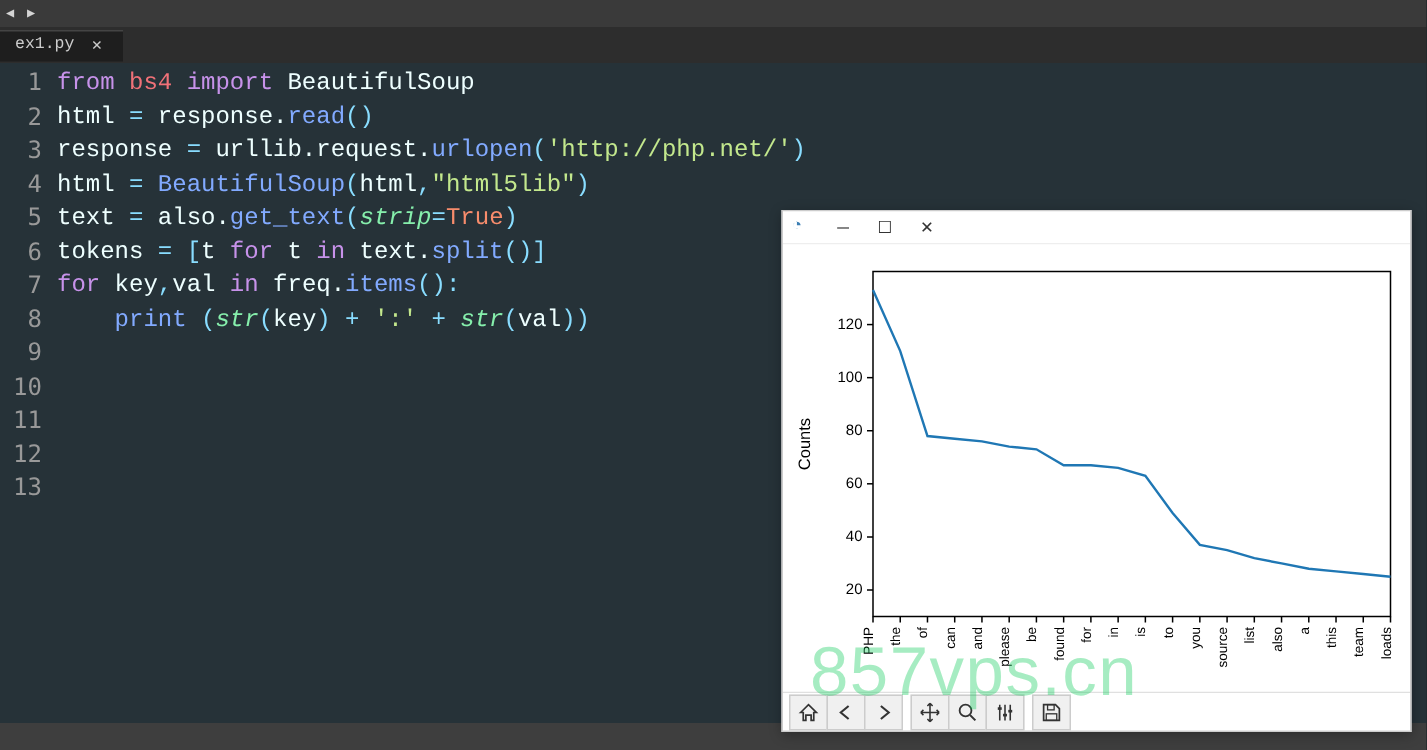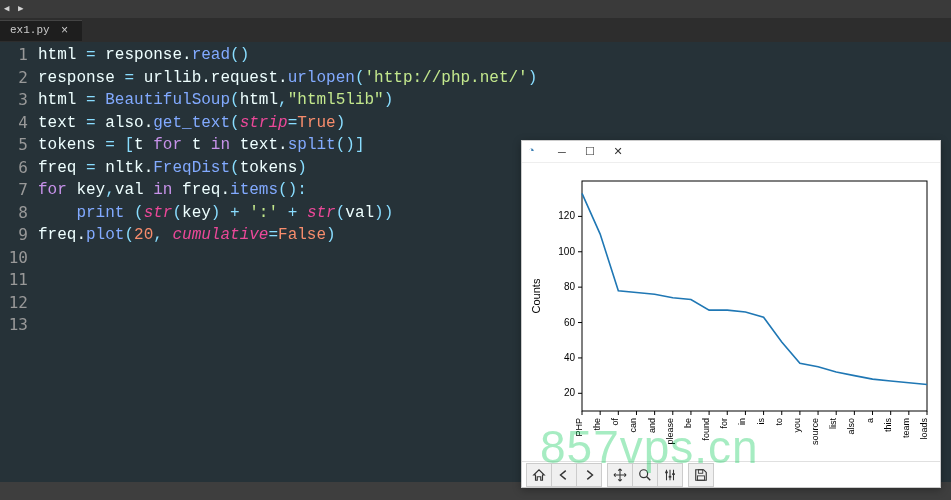--- a/index.html
+++ b/index.html
@@ -13,21 +13,21 @@
 .gutter{width:38px;background:#263238;padding-top:2px}
 .line-num{color:#999;text-align:right;padding-right:10px;font-size:16px;line-height:22.5px;font-family:Consolas,monospace}
 .code-area{flex:1;padding-top:2px;font-size:16px;line-height:22.5px;background:#263238}
 .code-line{height:22.5px;white-space:pre;font-family:Consolas,'Courier New',monospace}
 .k-red{color:#f07178}
 .k-purple{color:#c792ea}
 .k-blue{color:#82aaff}
 .k-cyan{color:#89ddff}
 .k-green{color:#c3e88d}
 .k-orange{color:#f78c6c}
-.k-italic{font-style:italic;color:#ec4899}
+.k-italic{font-style:italic;color:#86efac}
 .k-white{color:#eeffff}
 .status-bar{position:absolute;bottom:0;left:0;right:0;height:18px;background:#3e3e3e}
 .figure-window{position:absolute;top:140px;left:521px;width:420px;height:348px;background:#fff;border:1px solid #ccc;box-shadow:0 2px 8px rgba(0,0,0,.3)}
 .fig-titlebar{height:22px;background:#fff;display:flex;align-items:center;padding:0 6px;border-bottom:1px solid #eee}
 .fig-icon{width:14px;height:14px;font-size:11px;color:#3b7eb3;margin-right:6px}
 .fig-title{flex:1;font-size:11px;color:#000;font-family:'Segoe UI',sans-serif}
 .fig-btn{width:28px;height:20px;display:flex;align-items:center;justify-content:center;font-size:11px;color:#333;font-family:'Segoe UI',sans-serif}
 .plot-area{position:relative;height:298px;background:#fff}
 .plot-svg{position:absolute;top:0;left:0}
 .fig-toolbar{height:26px;border-top:1px solid #e0e0e0;display:flex;align-items:center;padding-left:4px;gap:0}
@@ -60,29 +60,28 @@
       <div class="line-num">6</div>
       <div class="line-num">7</div>
       <div class="line-num">8</div>
       <div class="line-num">9</div>
       <div class="line-num">10</div>
       <div class="line-num">11</div>
       <div class="line-num">12</div>
       <div class="line-num">13</div>
     </div>
   <div class="code-area" id="code">
+      <div class="code-line"><span class="k-purple">from </span><span class="k-red">bs4 </span><span class="k-purple">import </span><span class="k-white">BeautifulSoup</span></div>
       <div class="code-line"><span class="k-white">html </span><span class="k-cyan">= </span><span class="k-white">response.</span><span class="k-blue">read</span><span class="k-cyan">()</span></div>
       <div class="code-line"><span class="k-white">response </span><span class="k-cyan">= </span><span class="k-white">urllib.request.</span><span class="k-blue">urlopen</span><span class="k-cyan">(</span><span class="k-green">'http://php.net/'</span><span class="k-cyan">)</span></div>
       <div class="code-line"><span class="k-white">html </span><span class="k-cyan">= </span><span class="k-blue">BeautifulSoup</span><span class="k-cyan">(</span><span class="k-white">html</span><span class="k-cyan">,</span><span class="k-green">"html5lib"</span><span class="k-cyan">)</span></div>
       <div class="code-line"><span class="k-white">text </span><span class="k-cyan">= </span><span class="k-white">also.</span><span class="k-blue">get_text</span><span class="k-cyan">(</span><span class="k-italic">strip</span><span class="k-cyan">=</span><span class="k-orange">True</span><span class="k-cyan">)</span></div>
       <div class="code-line"><span class="k-white">tokens </span><span class="k-cyan">= </span><span class="k-cyan">[</span><span class="k-white">t </span><span class="k-purple">for </span><span class="k-white">t </span><span class="k-purple">in </span><span class="k-white">text.</span><span class="k-blue">split</span><span class="k-cyan">()]</span></div>
-      <div class="code-line"><span class="k-white">freq </span><span class="k-cyan">= </span><span class="k-white">nltk.</span><span class="k-blue">FreqDist</span><span class="k-cyan">(</span><span class="k-white">tokens</span><span class="k-cyan">)</span></div>
       <div class="code-line"><span class="k-purple">for </span><span class="k-white">key</span><span class="k-cyan">,</span><span class="k-white">val </span><span class="k-purple">in </span><span class="k-white">freq.</span><span class="k-blue">items</span><span class="k-cyan">():</span></div>
       <div class="code-line"><span>    </span><span class="k-blue">print </span><span class="k-cyan">(</span><span class="k-italic">str</span><span class="k-cyan">(</span><span class="k-white">key</span><span class="k-cyan">) </span><span class="k-cyan">+ </span><span class="k-green">':' </span><span class="k-cyan">+ </span><span class="k-italic">str</span><span class="k-cyan">(</span><span class="k-white">val</span><span class="k-cyan">))</span></div>
-      <div class="code-line"><span class="k-white">freq.</span><span class="k-blue">plot</span><span class="k-cyan">(</span><span class="k-orange">20</span><span class="k-cyan">, </span><span class="k-italic">cumulative</span><span class="k-cyan">=</span><span class="k-orange">False</span><span class="k-cyan">)</span></div>
       <div class="code-line"></div>
     </div>
 </div>
 
 <div class="status-bar"></div>
 
 <div class="figure-window">
   <div class="fig-titlebar">
     <span class="fig-icon">◔</span>
     <span class="fig-btn">─</span>

